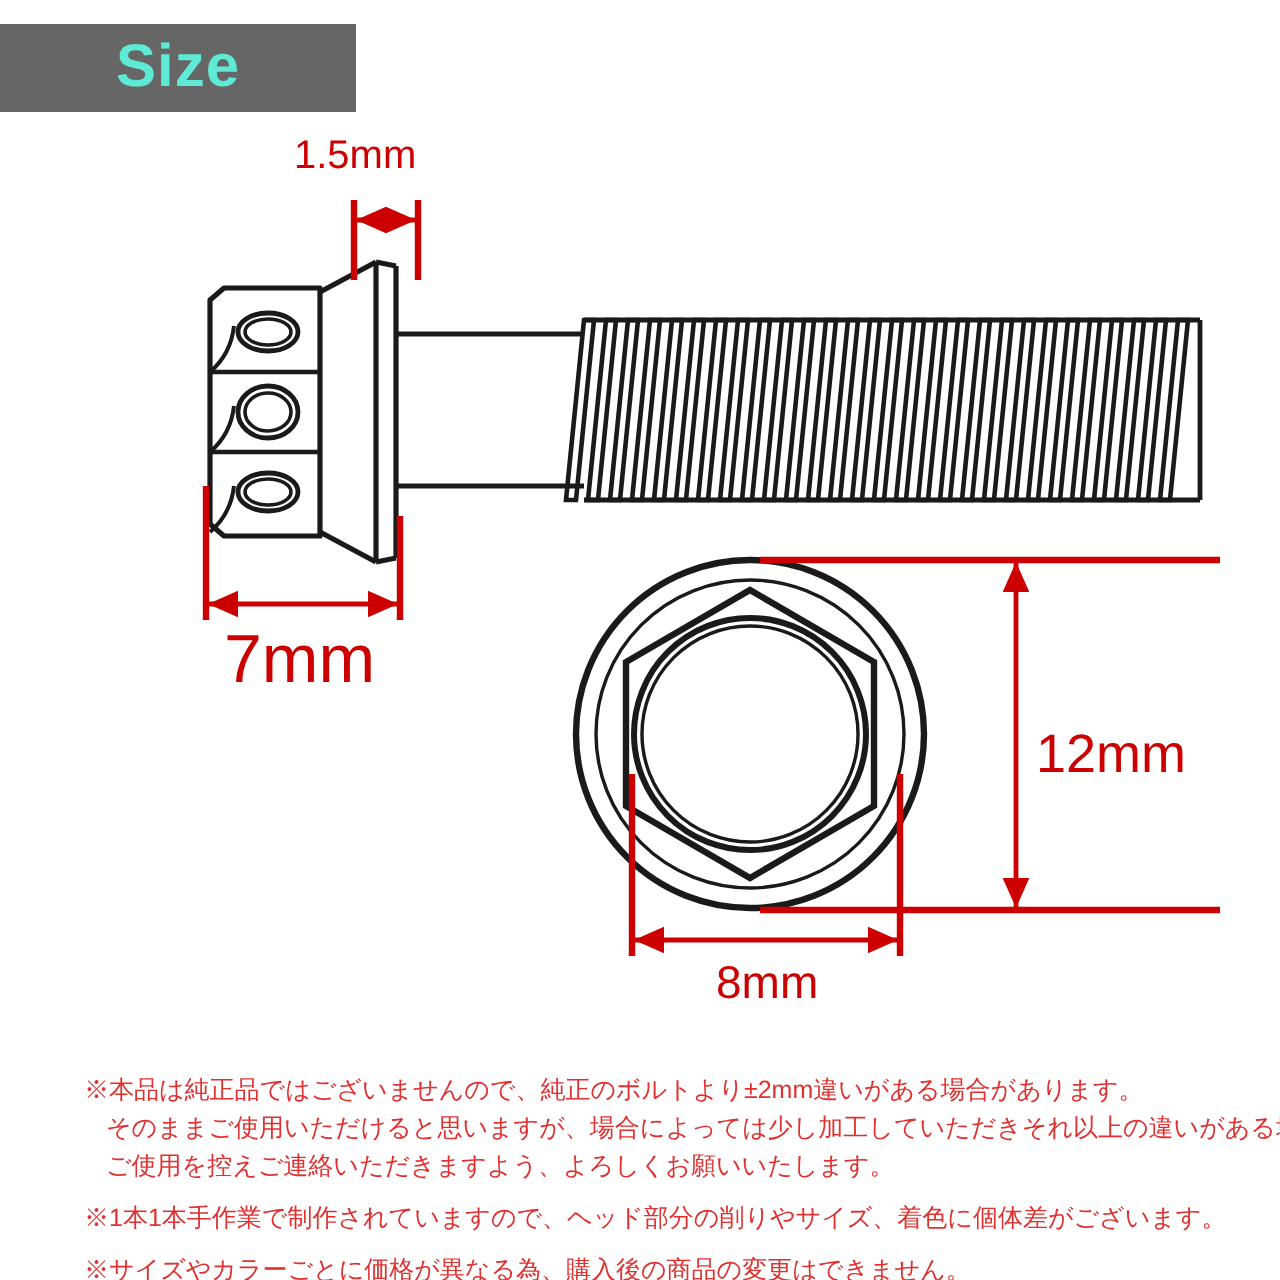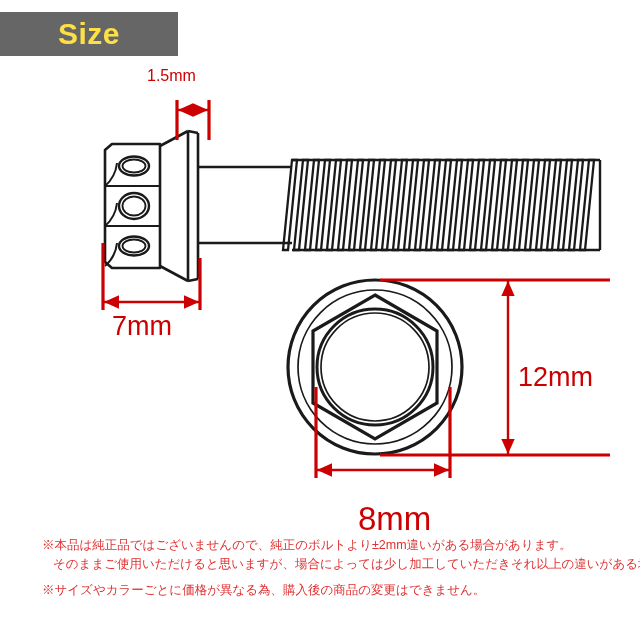--- a/index.html
+++ b/index.html
@@ -21,21 +21,21 @@
     left: 0;
     top: 12px;
     width: 178px;
     height: 44px;
     background: #666666;
     display: flex;
     align-items: center;
     justify-content: center;
   }
   #size-banner-label {
-    color: #fde047;
+    color: #5eead4;
     font-size: 30px;
     font-weight: bold;
     font-family: "Liberation Sans", sans-serif;
     letter-spacing: 0.5px;
     line-height: 1;
   }
 
   
   #drawing {
     position: absolute;
@@ -48,24 +48,24 @@
   
   .dim-label {
     position: absolute;
     color: #CC0000;
     font-family: "Liberation Sans", sans-serif;
     font-size: 26px;
     font-weight: normal;
     white-space: nowrap;
     line-height: 1;
   }
-  #dim-label-thickness { left: 147px; top: 68px; font-size: 16px; }
-  #dim-label-head-width { left: 112px; top: 313px; font-size: 27px; }
+  #dim-label-thickness { left: 147px; top: 68px; font-size: 20px; }
+  #dim-label-head-width { left: 112px; top: 313px; font-size: 34px; }
   #dim-label-outer-dia  { left: 518px; top: 364px; font-size: 27px; }
-  #dim-label-hex-size   { left: 358px; top: 502px; font-size: 33px; }
+  #dim-label-hex-size   { left: 358px; top: 480px; font-size: 23px; }
 
   
   #notes {
     position: absolute;
     left: 14px;
     top: 536px;
     width: 618px;
     color: #E03030;
     font-family: "Liberation Sans", sans-serif;
     font-size: 12.5px;
@@ -214,17 +214,21 @@
 
 <div class="dim-label" id="dim-label-thickness">1.5mm</div>
 <div class="dim-label" id="dim-label-head-width">7mm</div>
 <div class="dim-label" id="dim-label-outer-dia">12mm</div>
 <div class="dim-label" id="dim-label-hex-size">8mm</div>
 
 <div id="notes">
     <div class="note-block">
       <span class="note-line">※本品は純正品ではございませんので、純正のボルトより±2mm違いがある場合があります。</span>
       <span class="note-line indent">そのままご使用いただけると思いますが、場合によっては少し加工していただきそれ以上の違いがある場合は、</span>
+      <span class="note-line indent">ご使用を控えご連絡いただきますよう、よろしくお願いいたします。</span>
+    </div>
+    <div class="note-block">
+      <span class="note-line">※1本1本手作業で制作されていますので、ヘッド部分の削りやサイズ、着色に個体差がございます。</span>
     </div>
     <div class="note-block">
       <span class="note-line">※サイズやカラーごとに価格が異なる為、購入後の商品の変更はできません。</span>
     </div>
   </div>
 
 </body></html>

